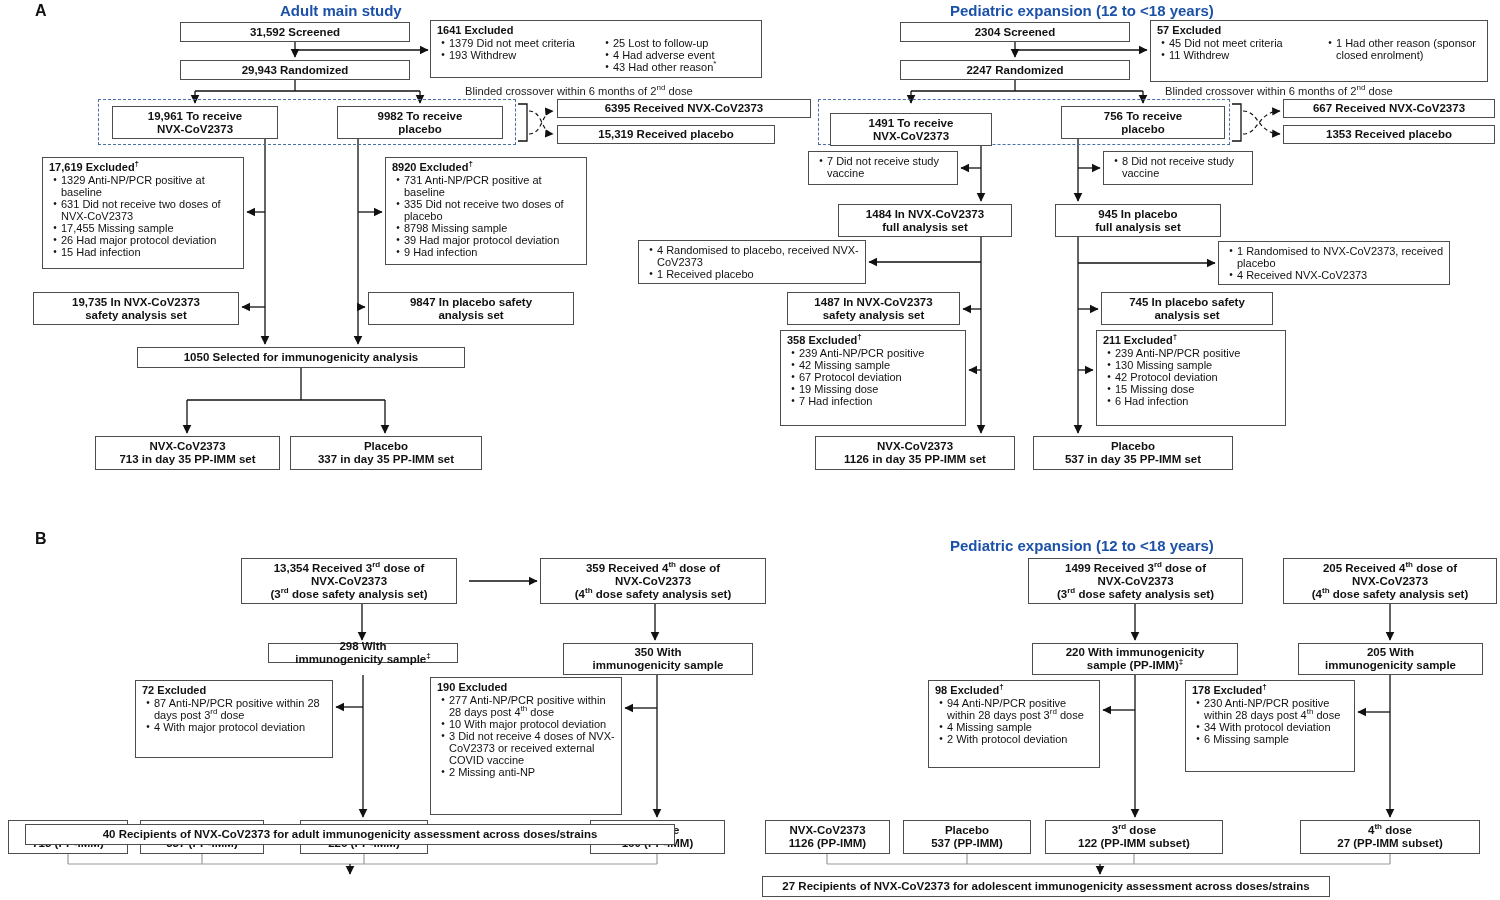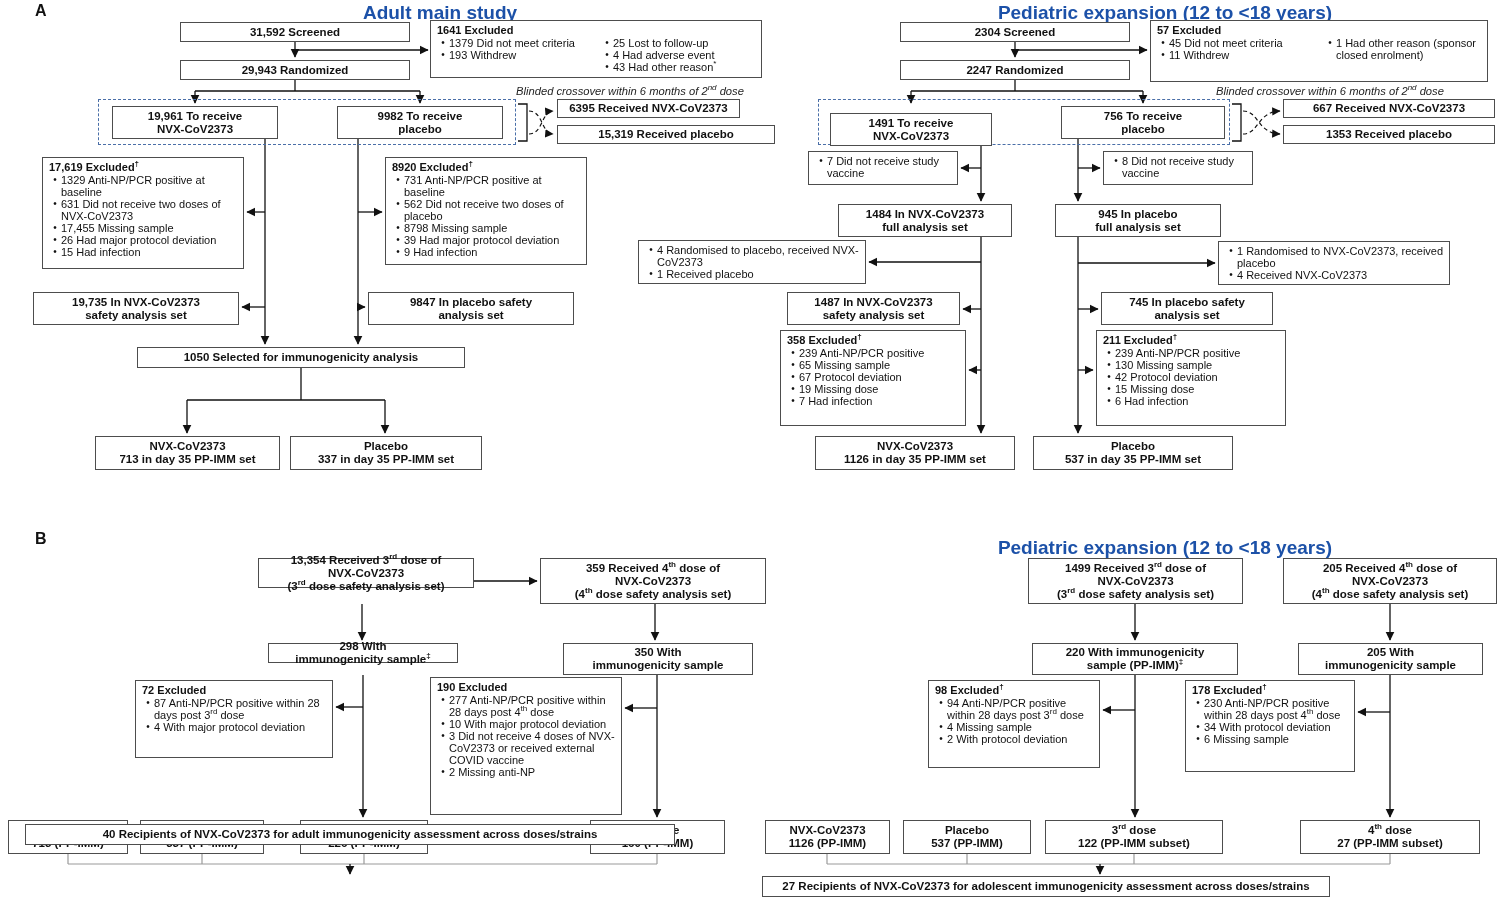--- a/index.html
+++ b/index.html
@@ -9,23 +9,23 @@
   .box{border:1.3px solid #4d4d4d;background:#fff;display:flex;flex-direction:column;justify-content:center;align-items:center;
        text-align:center;font-weight:bold;font-size:11.5px;line-height:13px;padding:1px 3px;}
   .box .ln{width:100%;}
   .ebox{border:1.3px solid #4d4d4d;background:#fff;padding:3px 4px 3px 6px;font-size:11px;line-height:12px;text-align:left;}
   .etitle{font-weight:bold;margin-bottom:1px;}
   .bli{display:flex;align-items:flex-start;}
   .dot{flex:0 0 12px;text-align:center;font-size:10px;line-height:12px;}
   .bt{flex:1;}
   .cols{display:flex;gap:8px;}
   .col{flex:1;}
-  .ptitle{font-weight:bold;font-size:19px;color:#1c51a8;text-align:center;}
+  .ptitle{font-weight:bold;font-size:15px;color:#1c51a8;}
   .plabel{font-weight:bold;font-size:16px;}
-  .note{font-style:italic;font-size:11.2px;text-align:center;color:#222;}
+  .note{font-size:11.2px;text-align:left;color:#222;}
   .dashedbox{border:1.6px dashed #4a6fa8;}
   sup{font-size:8px;line-height:0;}
   svg.overlay{position:absolute;left:0;top:0;pointer-events:none;}
   .k{stroke:#111;stroke-width:1.3;fill:none;}
   .d{stroke:#111;stroke-width:1.2;fill:none;stroke-dasharray:4 3;}
   .g{stroke:#9a9a9a;stroke-width:1.2;fill:none;}
 </style>
 </head>
 <body>
 
@@ -154,21 +154,21 @@
   <div class="abs note" style="left:465px;top:85px;width:330px"><span>Blinded crossover within 6 months of 2</span><sup>nd</sup><span> dose</span></div>
   <div class="abs dashedbox" style="left:98px;top:99px;width:418px;height:46px"></div>
   <div class="abs box" style="left:112px;top:106px;width:166px;height:33px">
       <div class="ln">19,961 To receive</div>
       <div class="ln">NVX-CoV2373</div>
     </div>
   <div class="abs box" style="left:337px;top:106px;width:166px;height:33px">
       <div class="ln">9982 To receive</div>
       <div class="ln">placebo</div>
     </div>
-  <div class="abs box" style="left:557px;top:99px;width:183px;height:19px">6395 Received NVX-CoV2373</div>
+  <div class="abs box" style="left:557px;top:99px;width:254px;height:19px">6395 Received NVX-CoV2373</div>
   <div class="abs box" style="left:557px;top:125px;width:218px;height:19px">15,319 Received placebo</div>
   <div class="abs ebox" style="left:42px;top:157px;width:202px;min-height:112px">
     <div class="etitle"><span>17,619 Excluded</span><sup>†</sup></div>
     <div>
         <div class="bli">
           <span class="dot">•</span>
           <span class="bt">1329 Anti-NP/PCR positive at baseline</span>
         </div>
         <div class="bli">
           <span class="dot">•</span>
@@ -190,21 +190,21 @@
   </div>
   <div class="abs ebox" style="left:385px;top:157px;width:202px;min-height:108px">
     <div class="etitle"><span>8920 Excluded</span><sup>†</sup></div>
     <div>
         <div class="bli">
           <span class="dot">•</span>
           <span class="bt">731 Anti-NP/PCR positive at baseline</span>
         </div>
         <div class="bli">
           <span class="dot">•</span>
-          <span class="bt">562 Did not receive two doses of placebo</span>
+          <span class="bt">335 Did not receive two doses of placebo</span>
         </div>
         <div class="bli">
           <span class="dot">•</span>
           <span class="bt">8798 Missing sample</span>
         </div>
         <div class="bli">
           <span class="dot">•</span>
           <span class="bt">39 Had major protocol deviation</span>
         </div>
         <div class="bli">
@@ -324,21 +324,21 @@
     </div>
   <div class="abs ebox" style="left:780px;top:330px;width:186px;min-height:96px">
     <div class="etitle"><span>358 Excluded</span><sup>†</sup></div>
     <div>
         <div class="bli">
           <span class="dot">•</span>
           <span class="bt">239 Anti-NP/PCR positive</span>
         </div>
         <div class="bli">
           <span class="dot">•</span>
-          <span class="bt">65 Missing sample</span>
+          <span class="bt">42 Missing sample</span>
         </div>
         <div class="bli">
           <span class="dot">•</span>
           <span class="bt">67 Protocol deviation</span>
         </div>
         <div class="bli">
           <span class="dot">•</span>
           <span class="bt">19 Missing dose</span>
         </div>
         <div class="bli">
@@ -377,21 +377,21 @@
       <div class="ln">1126 in day 35 PP-IMM set</div>
     </div>
   <div class="abs box" style="left:1033px;top:436px;width:200px;height:34px">
       <div class="ln">Placebo</div>
       <div class="ln">537 in day 35 PP-IMM set</div>
     </div>
 
   <div class="abs plabel" style="left:35px;top:530px">B</div>
   <div class="abs ptitle" style="left:950px;top:537px;width:430px">Pediatric expansion (12 to &lt;18 years)</div>
 
-  <div class="abs box" style="left:258px;top:558px;width:216px;height:30px">
+  <div class="abs box" style="left:241px;top:558px;width:216px;height:46px">
       <div class="ln"><span>13,354 Received 3</span><sup>rd</sup><span> dose of</span></div>
       <div class="ln">NVX-CoV2373</div>
       <div class="ln"><span>(3</span><sup>rd</sup><span> dose safety analysis set)</span></div>
     </div>
   <div class="abs box" style="left:540px;top:558px;width:226px;height:46px">
       <div class="ln"><span>359 Received 4</span><sup>th</sup><span> dose of</span></div>
       <div class="ln">NVX-CoV2373</div>
       <div class="ln"><span>(4</span><sup>th</sup><span> dose safety analysis set)</span></div>
     </div>
   <div class="abs box" style="left:268px;top:643px;width:190px;height:20px">

